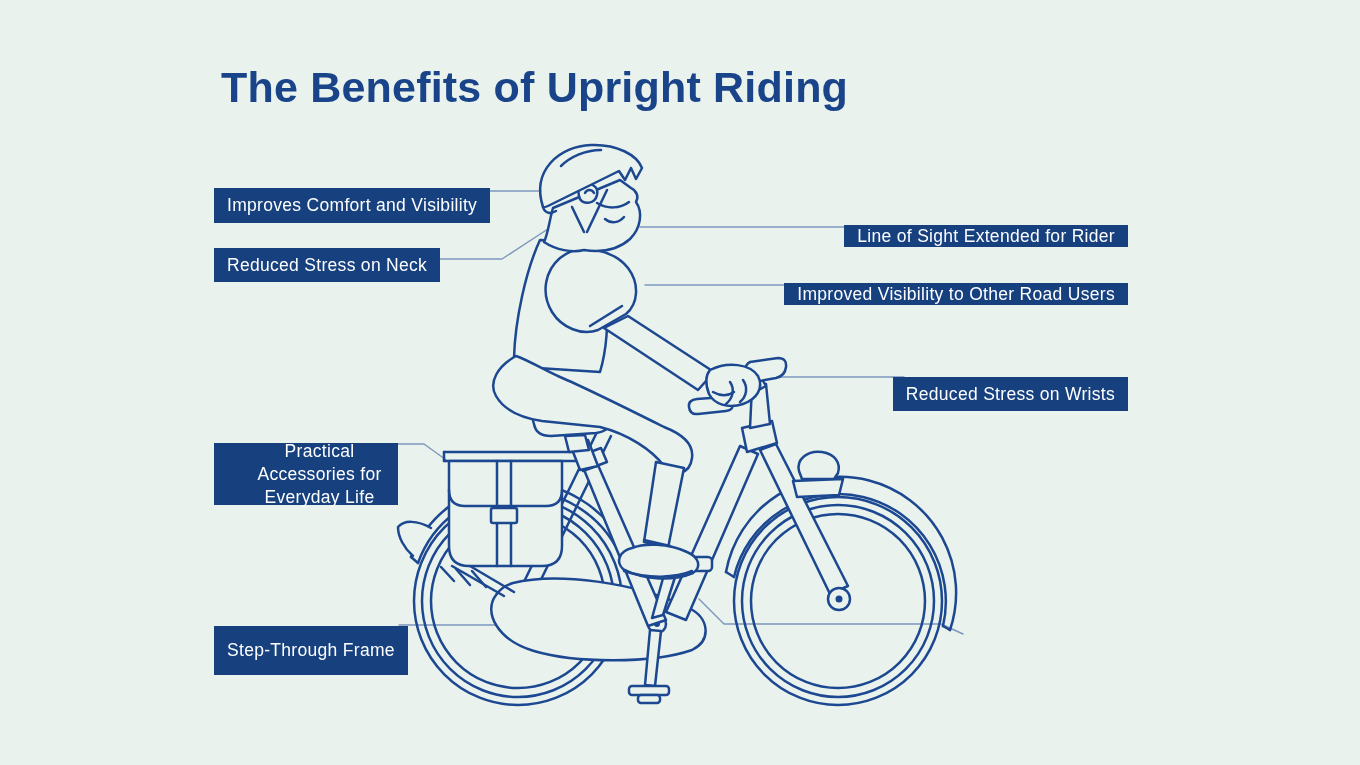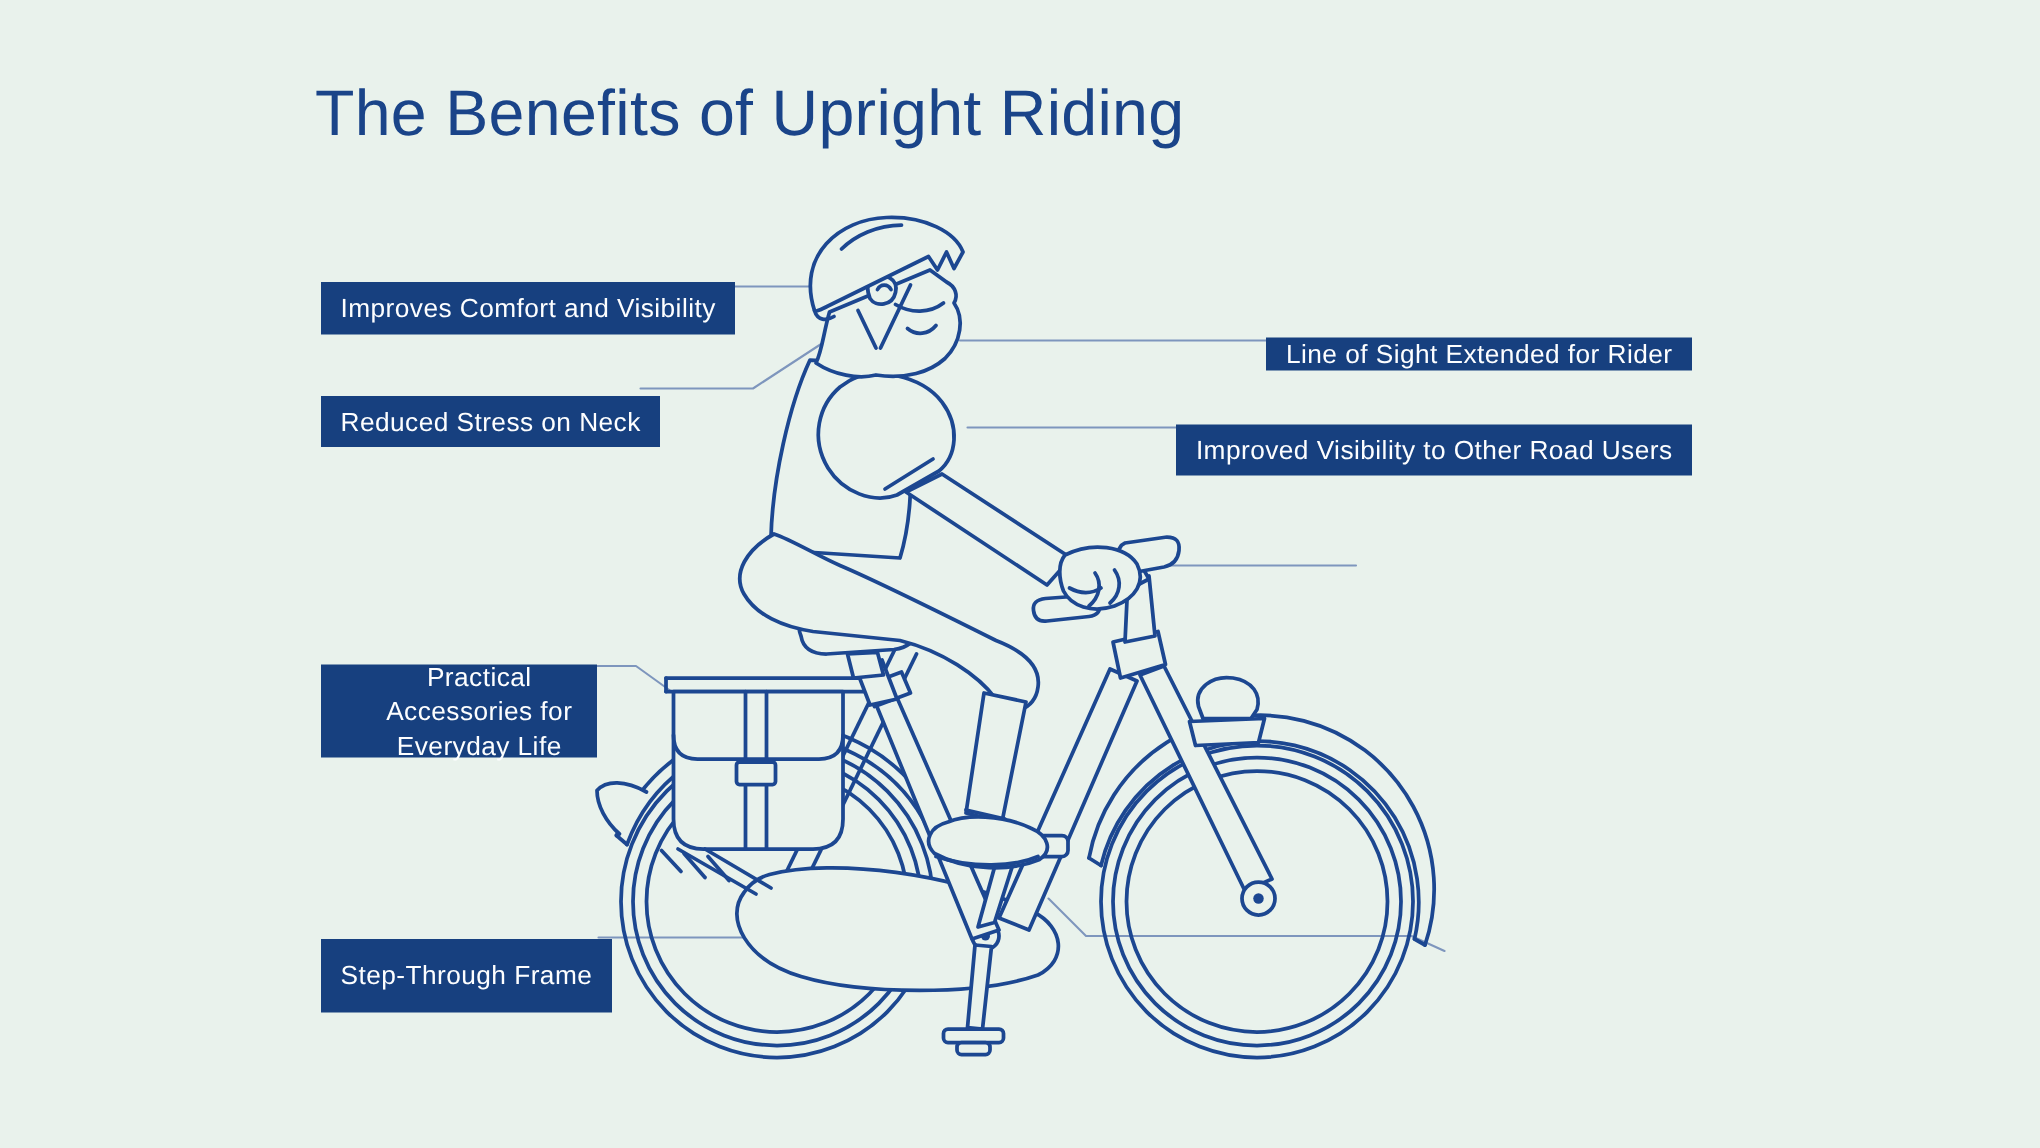--- a/index.html
+++ b/index.html
@@ -11,22 +11,22 @@
     --connector:#7e96bd;
   }
   html,body{margin:0;padding:0;background:var(--background);}
   .stage{
     position:relative;width:1360px;height:765px;overflow:hidden;
     background:var(--background);
     font-family:"Liberation Sans","DejaVu Sans",sans-serif;
   }
   .stage svg{position:absolute;left:0;top:0;}
   .page-title{
-    position:absolute;left:210px;top:52px;margin:0;
-    font-size:43px;font-weight:400;color:var(--title-color);
+    position:absolute;left:210px;top:52px;margin:11px;
+    font-size:43px;font-weight:700;color:var(--title-color);
     letter-spacing:0.2px;white-space:nowrap;
   }
   .callout{
     position:absolute;background:var(--label-bg);color:var(--label-text);
     font-size:17.5px;letter-spacing:0.3px;white-space:nowrap;
     display:flex;align-items:center;padding:0 13px;box-sizing:border-box;text-align:center;
   }
   .callout.two-line{white-space:normal;line-height:23px;}
   
   .ln{stroke:var(--line);fill:none;stroke-width:2.5;stroke-linecap:round;stroke-linejoin:round;}
@@ -168,25 +168,26 @@
       <path class="fl" d="M 543 207 C 531 170 560 146 591 145 C 617 144 637 155 642 168 L 636 179 L 631 168 L 625 180 L 619 171 L 552 204 C 548 206 544 208 543 207 Z"></path>
       <path class="ln" d="M 601 150 C 585 150 570 157 561 166"></path>
       <path class="ln" d="M 543 207 C 545 214 551 214 556 211"></path>
     </g>
   </svg>
 
   <h1 class="page-title">The Benefits of Upright Riding</h1>
 
   <div class="callout" style="left:214px;top:188px;height:35px;">Improves Comfort and Visibility</div>
 
-  <div class="callout" style="left:214px;top:264px;height:34px;">Reduced Stress on Neck</div>
+  <div class="callout" style="left:214px;top:248px;height:34px;">Reduced Stress on Neck</div>
 
   <div class="callout" style="right:232px;top:225px;height:22px;">Line of Sight Extended for Rider</div>
 
-  <div class="callout" style="right:232px;top:283px;height:34px;">Improved Visibility to Other Road Users</div>
+  <div class="callout" style="right:232px;top:283px;height:22px;">Improved Visibility to Other Road Users</div>
 
+  <div class="callout" style="right:232px;top:377px;height:34px;">Reduced Stress on Wrists</div>
 
   <div class="callout two-line" style="left:214px;top:443px;width:184px;height:62px;padding-left:40px;">Practical Accessories for Everyday Life</div>
 
   <div class="callout" style="left:214px;top:626px;height:49px;">Step-Through Frame</div>
 
 
 </div>
 
 </body></html>

